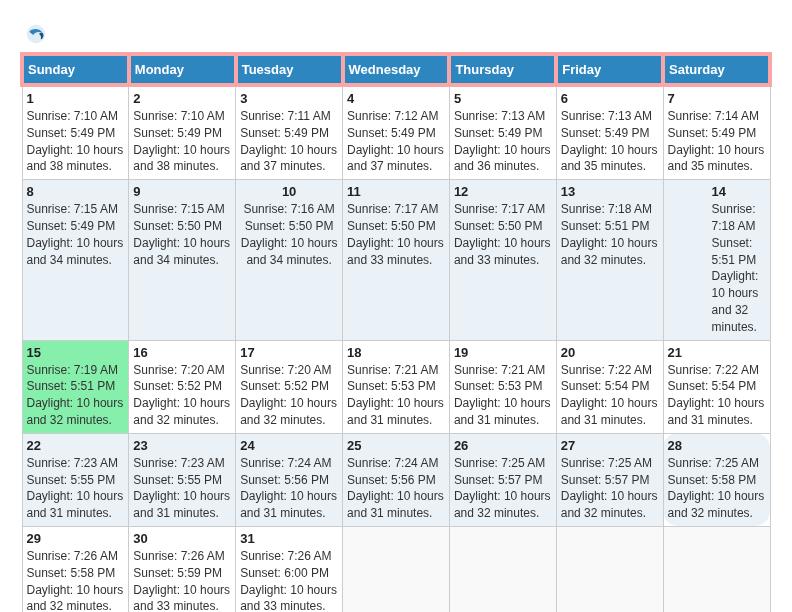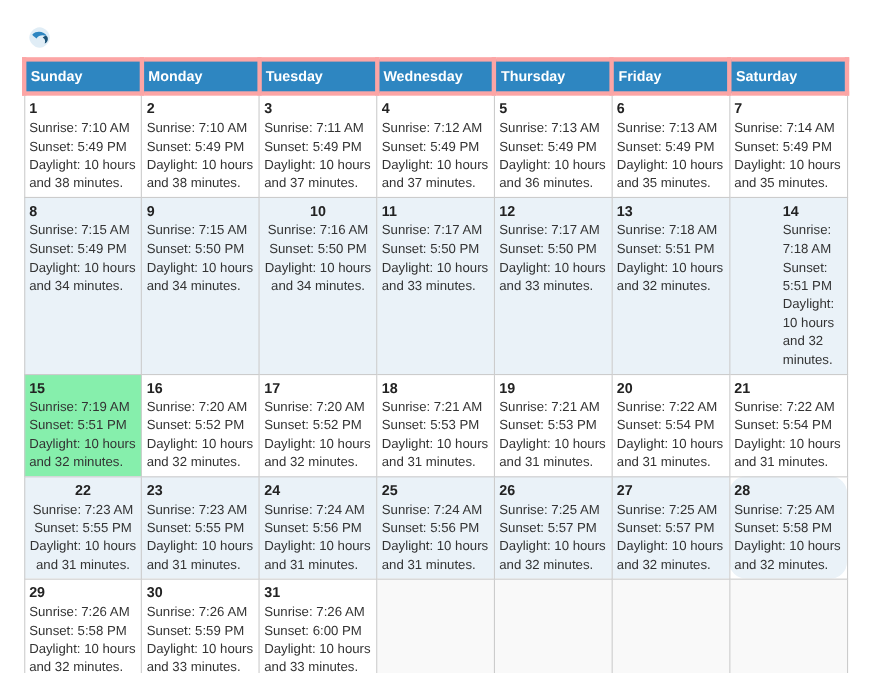--- a/index.html
+++ b/index.html
@@ -205,21 +205,21 @@
         <td style="background: rgb(255, 255, 255);">
           <span class="day-number">20</span>
           <div class="day-info">Sunrise: 7:22 AM<br>Sunset: 5:54 PM<br>Daylight: 10 hours<br>and 31 minutes.</div>
         </td>
         <td style="background: rgb(255, 255, 255);">
           <span class="day-number">21</span>
           <div class="day-info">Sunrise: 7:22 AM<br>Sunset: 5:54 PM<br>Daylight: 10 hours<br>and 31 minutes.</div>
         </td>
       </tr>
       <tr>
-        <td style="background: rgb(234, 242, 248); text-align: center;">
+        <td style="background: rgb(234, 242, 248);">
           <span class="day-number">22</span>
           <div class="day-info">Sunrise: 7:23 AM<br>Sunset: 5:55 PM<br>Daylight: 10 hours<br>and 31 minutes.</div>
         </td>
         <td style="background: rgb(234, 242, 248);">
           <span class="day-number">23</span>
           <div class="day-info">Sunrise: 7:23 AM<br>Sunset: 5:55 PM<br>Daylight: 10 hours<br>and 31 minutes.</div>
         </td>
         <td style="background: rgb(234, 242, 248);">
           <span class="day-number">24</span>
           <div class="day-info">Sunrise: 7:24 AM<br>Sunset: 5:56 PM<br>Daylight: 10 hours<br>and 31 minutes.</div>

